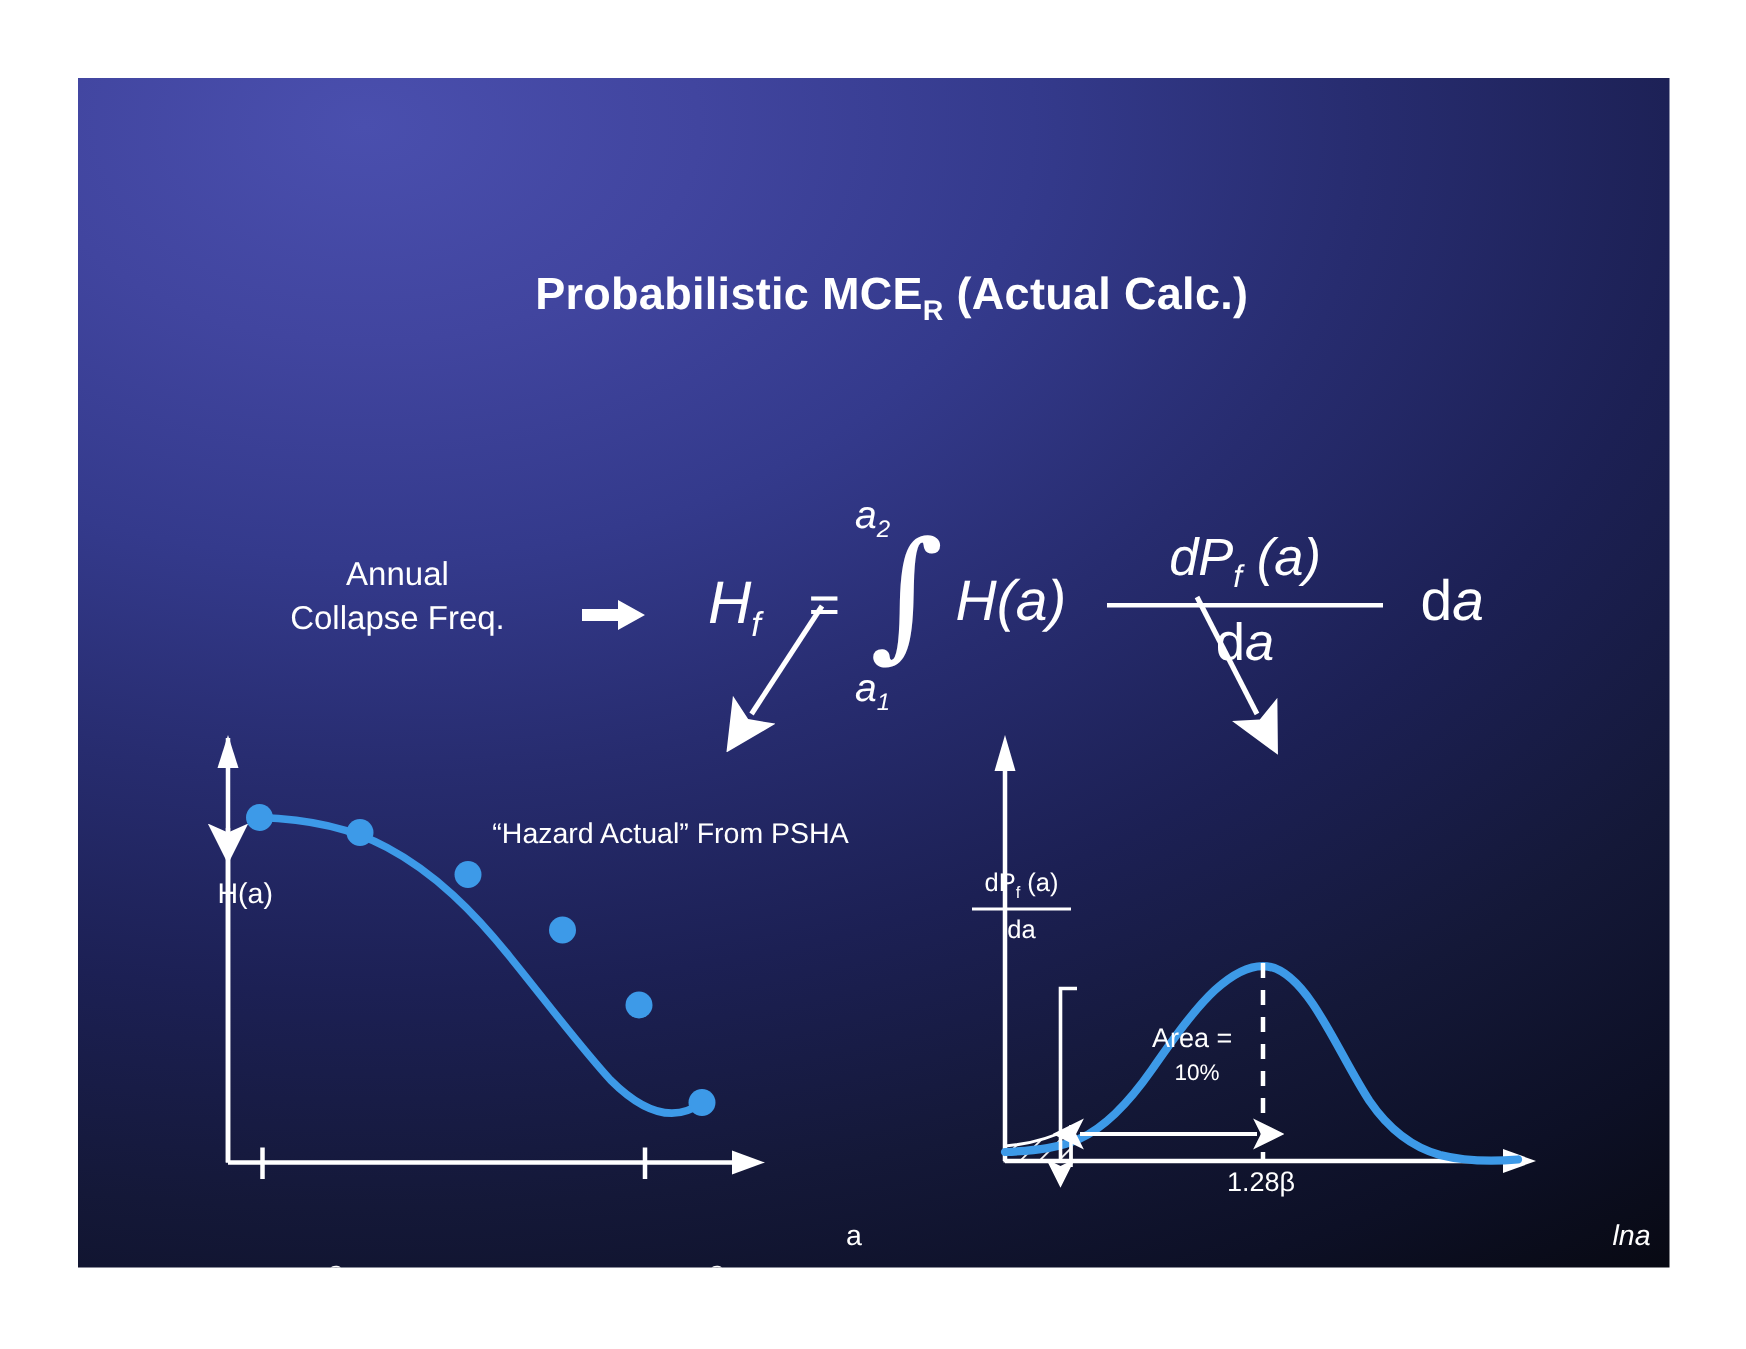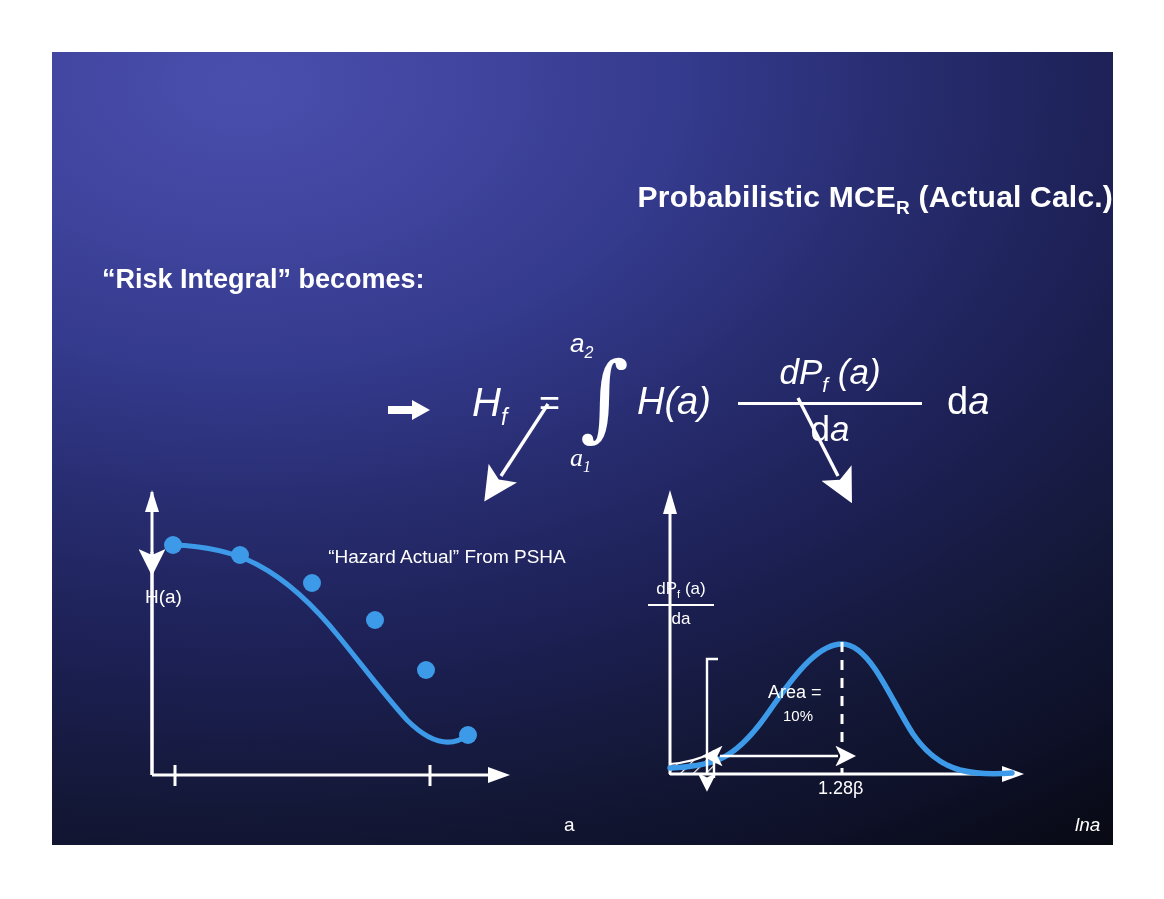--- a/index.html
+++ b/index.html
@@ -7,38 +7,38 @@
   body{width:1164px;height:899px;overflow:hidden;
        font-family:"Liberation Sans","DejaVu Sans",sans-serif;}
   #slide{position:absolute;left:52px;top:52px;width:1061px;height:793px;
          background:
            radial-gradient(ellipse 150% 130% at 18% 4%,
              #4a4fae 0%, #41459f 14%, #343a8c 28%, #272c6f 42%,
              #1c2054 56%, #141838 70%, #0d1026 82%, #07080f 94%);
          overflow:hidden;}
   .txt{position:absolute;color:#ffffff;white-space:nowrap;}
   
-  #title{left:0;top:128px;width:1061px;text-align:right;
-         font-size:30px;font-weight:bold;letter-spacing:.2px;}
+  #title{left:0;top:128px;width:1061px;text-align:center;
+         font-size:30px;font-weight:bold;letter-spacing:.2px;padding-left:12px;}
   #title .sub{font-size:19px;vertical-align:sub;font-weight:bold;}
   #subtitle{left:50px;top:212px;font-size:27px;font-weight:bold;}
   
   #eqlabel{left:118px;top:316px;width:190px;text-align:center;
            font-size:22px;line-height:29px;white-space:normal;}
   #blockarrow{position:absolute;left:336px;top:348px;width:42px;height:20px;}
   #eq{position:absolute;left:395px;top:278px;height:140px;color:#fff;}
   .it{font-style:italic;}
   #hf{position:absolute;left:25px;top:50px;font-size:40px;font-style:italic;}
   #hf .s{font-size:23px;vertical-align:sub;font-style:italic;}
   #eqeq{position:absolute;left:92px;top:52px;font-size:36px;}
   #intsym{position:absolute;left:133px;top:20px;font-size:94px;
           line-height:94px;font-family:"DejaVu Serif",serif;font-weight:300;}
   #lim2{position:absolute;left:123px;top:-2px;font-size:26px;font-style:italic;}
   #lim2 .s{font-size:16px;vertical-align:sub;font-style:italic;}
-  #lim1{position:absolute;left:123px;top:113px;font-size:26px;font-style:italic;font-family:Liberation Serif, serif;}
+  #lim1{position:absolute;left:123px;top:113px;font-size:26px;font-style:italic;}
   #lim1 .s{font-size:16px;vertical-align:sub;font-style:italic;}
   #ha{position:absolute;left:190px;top:50px;font-size:38px;font-style:italic;}
   #frac{position:absolute;left:285px;top:22px;width:196px;text-align:center;}
   #frac .num{font-size:35px;height:48px;}
   #frac .num .s{font-size:21px;vertical-align:sub;font-style:italic;}
   #frac .bar{height:3px;background:#fff;margin:2px 6px 4px 6px;}
   #frac .den{font-size:35px;}
   #da{position:absolute;left:500px;top:50px;font-size:38px;}
   
   .chartlabel{position:absolute;color:#fff;}
@@ -64,22 +64,25 @@
 </style>
 </head>
 <body>
 
 <div id="slide">
 
   <div class="txt" id="title">
     <span>Probabilistic MCE</span><span class="sub">R</span><span> (Actual Calc.)</span>
   </div>
 
-  <div class="txt" id="subtitle">“Risk Integral” becomes:</div>
-
+
+  <div class="txt" id="eqlabel">
+    <span>Annual</span><br>
+    <span>Collapse Freq.</span>
+  </div>
 
   <svg id="blockarrow" width="42" height="20" viewBox="0 0 42 20">
     <polygon points="0,6 24,6 24,0 42,10 24,20 24,14 0,14" fill="#ffffff"></polygon>
   </svg>
 
   <div id="eq">
     <div id="hf">
       <span>H</span><span class="s">f</span>
     </div>
     <div id="eqeq">=</div>

